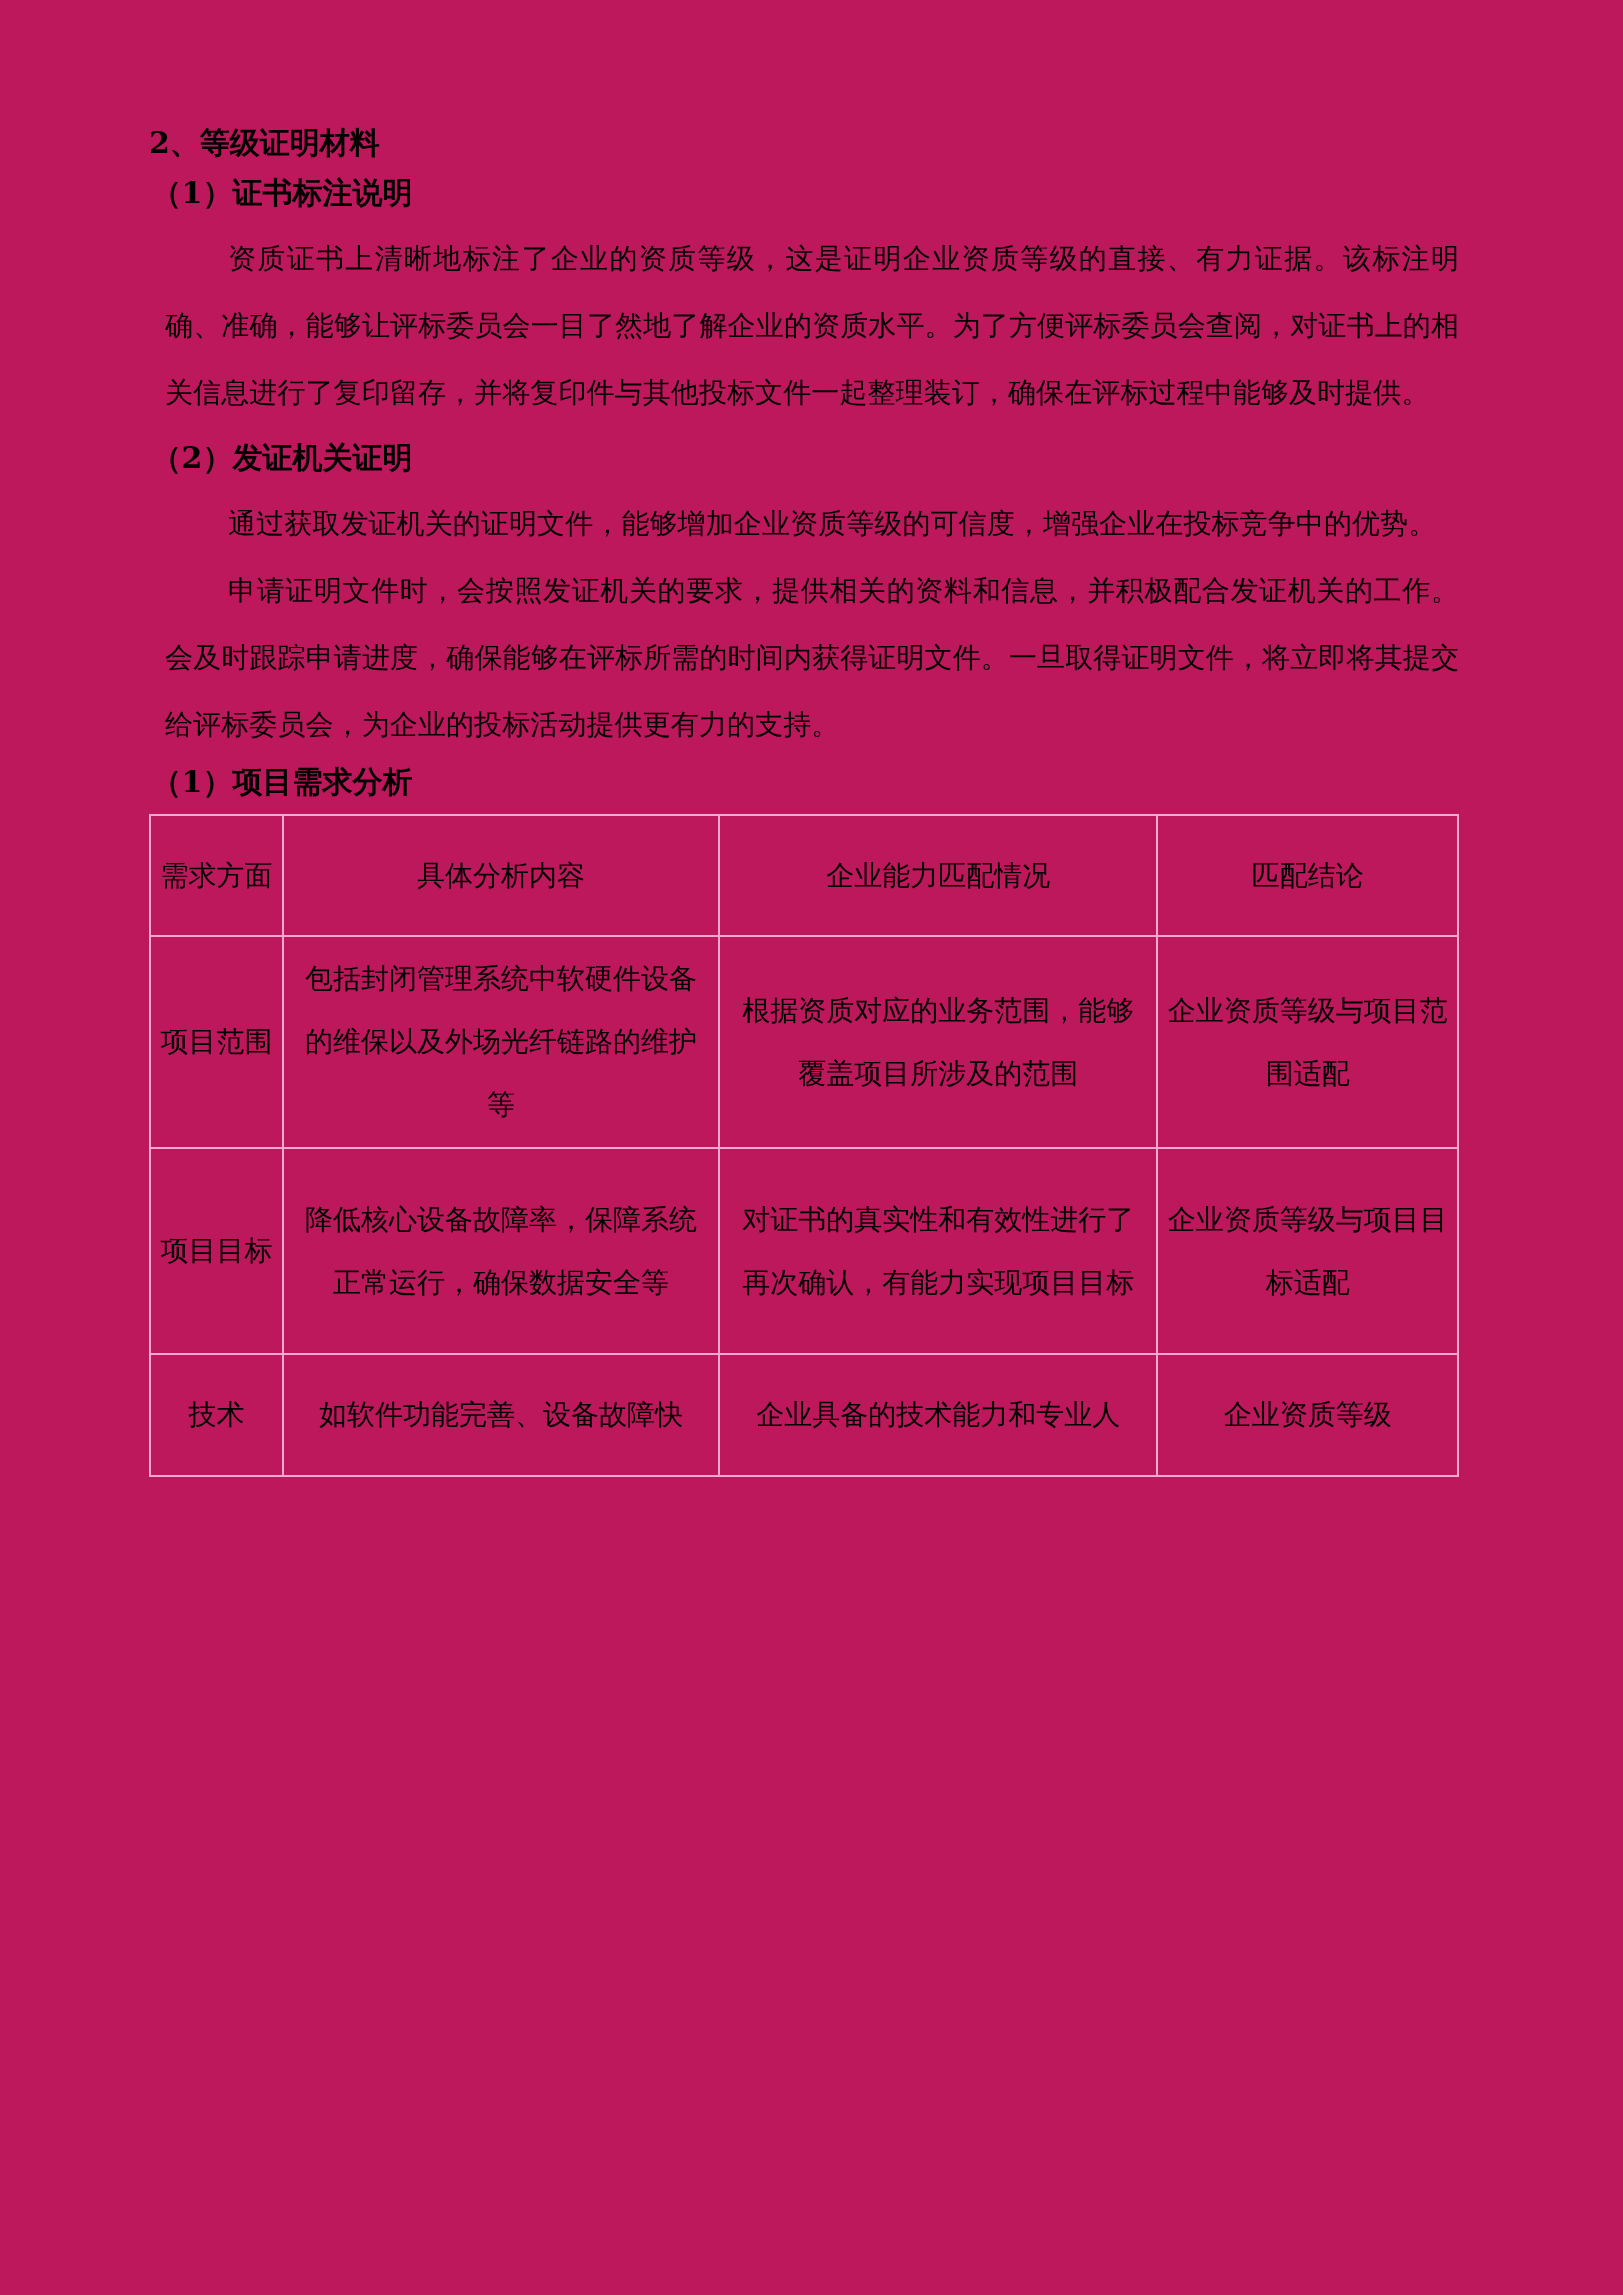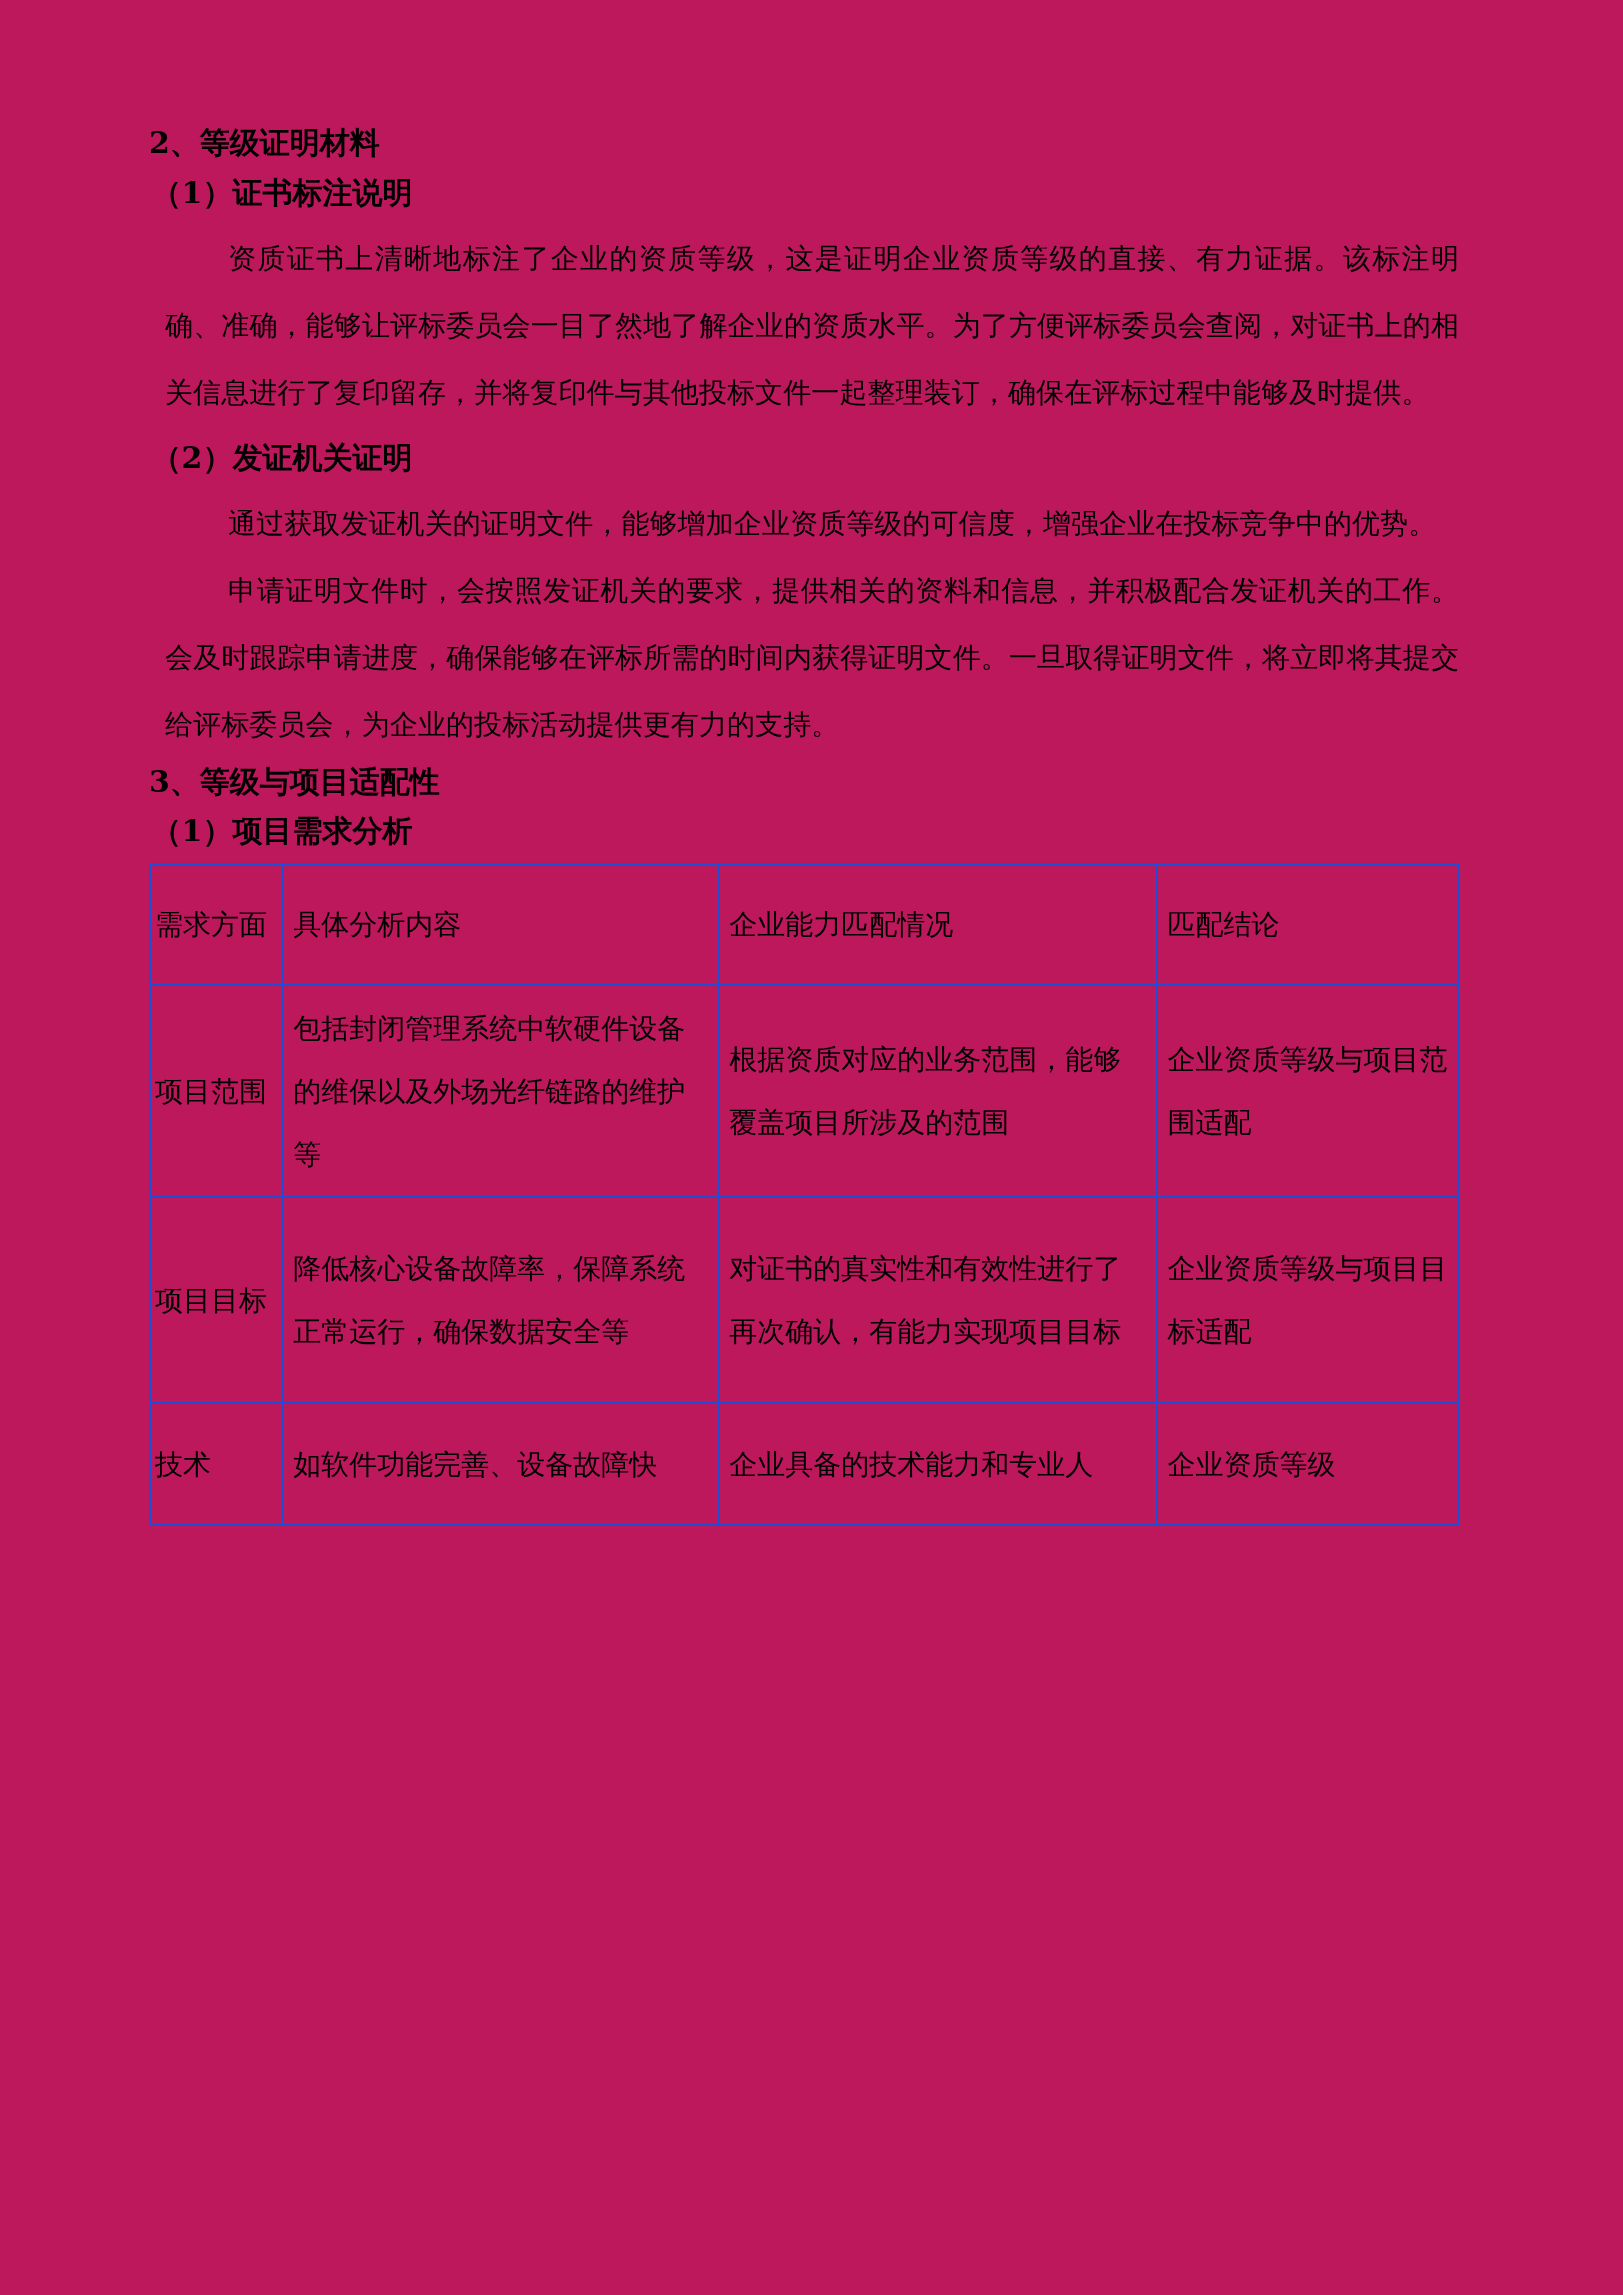--- a/index.html
+++ b/index.html
@@ -70,23 +70,23 @@
   table.need-table {
     border-collapse: collapse;
     width: 1310px;
     table-layout: fixed;
   }
   table.need-table col.c1 { width: 111px; }
   table.need-table col.c2 { width: 364px; }
   table.need-table col.c3 { width: 366px; }
   table.need-table col.c4 { width: 251px; }
   table.need-table td {
-    border: 2px solid #1d4ed8;
+    border: 2px solid #f9a8d4;
     vertical-align: middle;
-    text-align: left;
+    text-align: center;
     font-size: 28px;
     line-height: 63px;
     padding: 10.5px 9.2px;
     font-family: "DejaVu Serif", "Liberation Serif", serif;
   }
   table.need-table td.col-label {
     padding: 10.5px 3.9px;
   }
   .row-head td { height: 98px; }
   .row-body td { height: 183px; }
@@ -109,21 +109,20 @@
 
     <h3 class="h-sub">（2）发证机关证明</h3>
 
 
     <p class="para">通过获取发证机关的证明文件，能够增加企业资质等级的可信度，增强企业在投标竞争中的优势。</p>
 
     <p class="para">申请证明文件时，会按照发证机关的要求，提供相关的资料和信息，并积极配合发证机关的工作。会及时跟踪申请进度，确保能够在评标所需的时间内获得证明文件。一旦取得证明文件，将立即将其提交给评标委员会，为企业的投标活动提供更有力的支持。</p>
 
     <div class="gap-sm"></div>
 
-    <h2 class="h-section">3、等级与项目适配性</h2>
 
     <h3 class="h-sub">（1）项目需求分析</h3>
 
     <div class="tbl-wrap">
       <table class="need-table">
         <colgroup>
           <col class="c1">
             <col class="c2">
             <col class="c3">
             <col class="c4">

